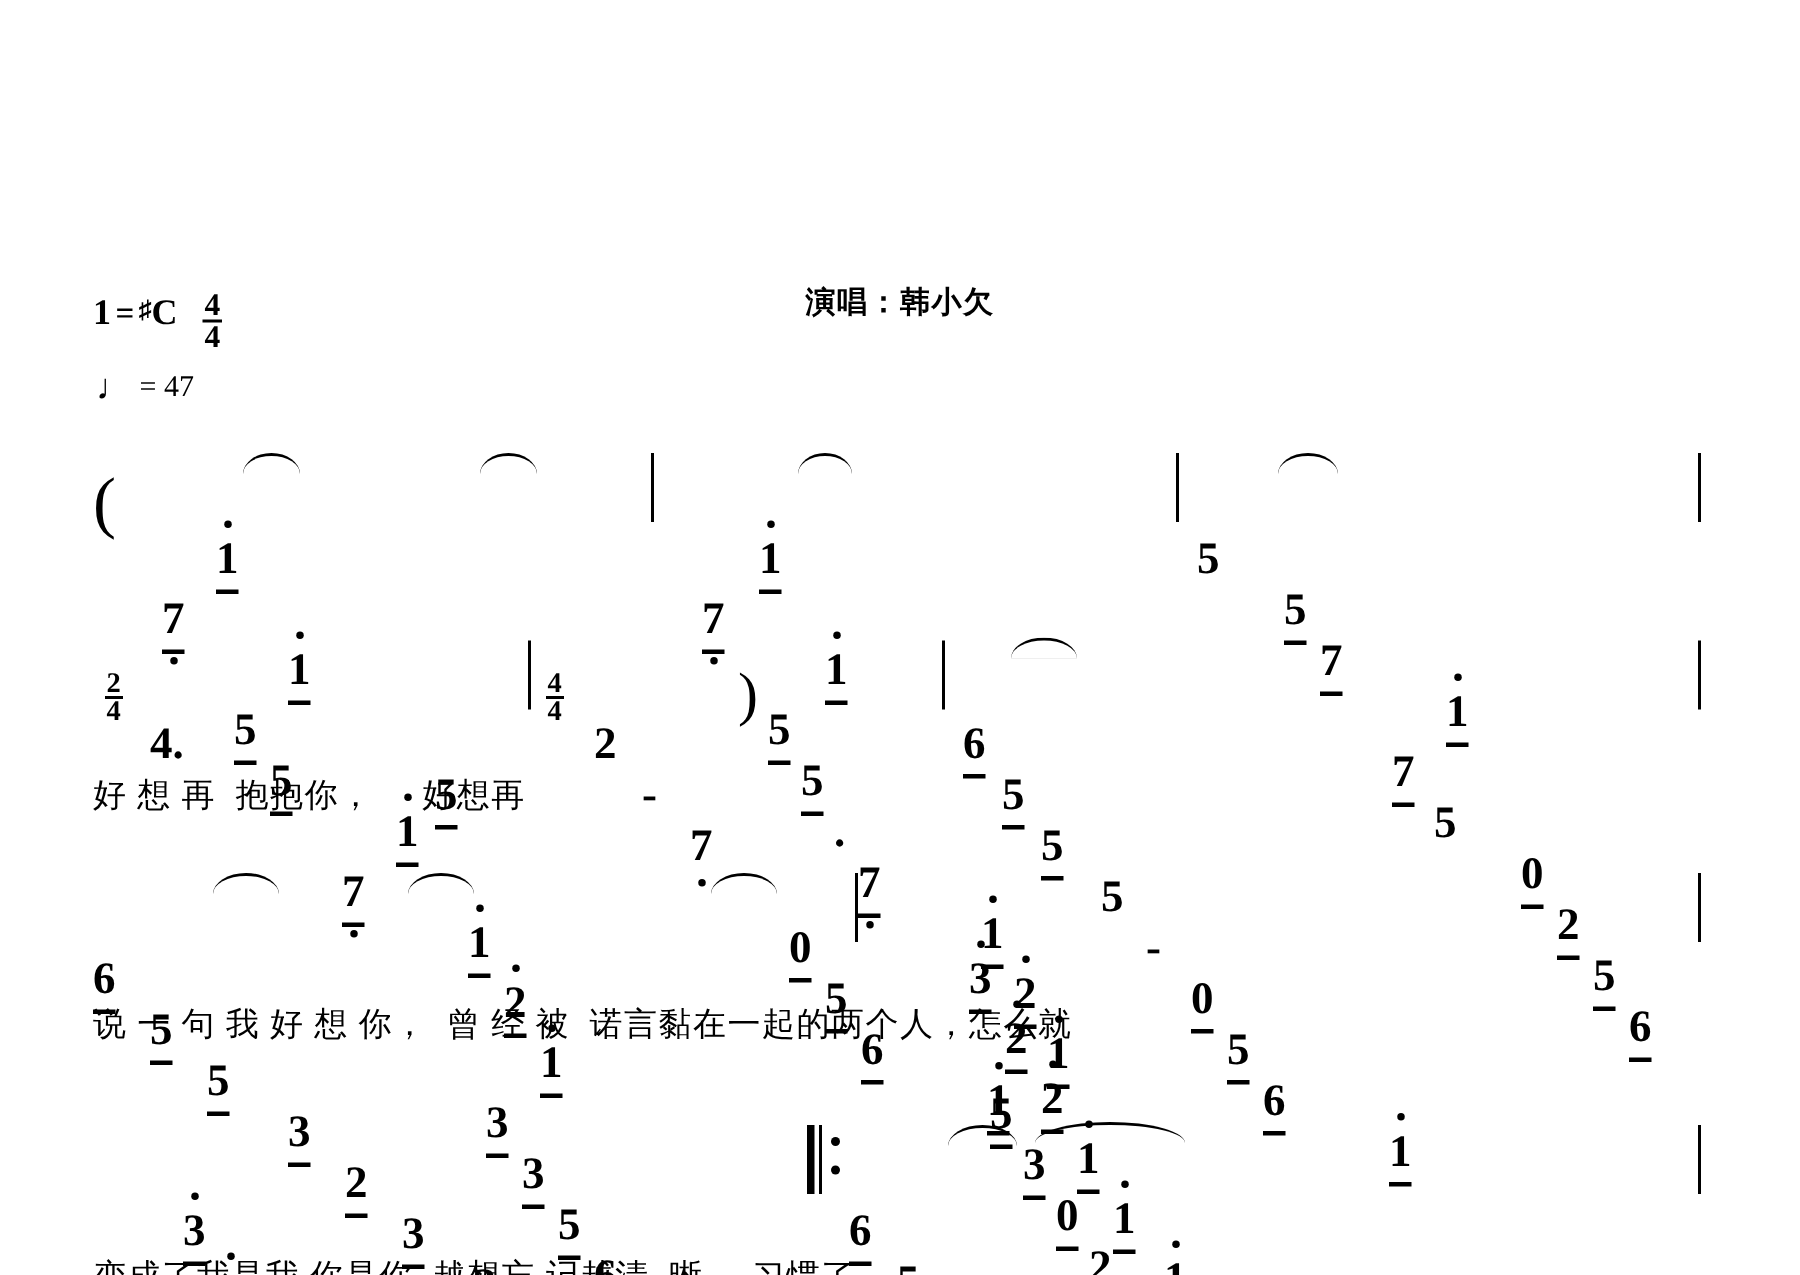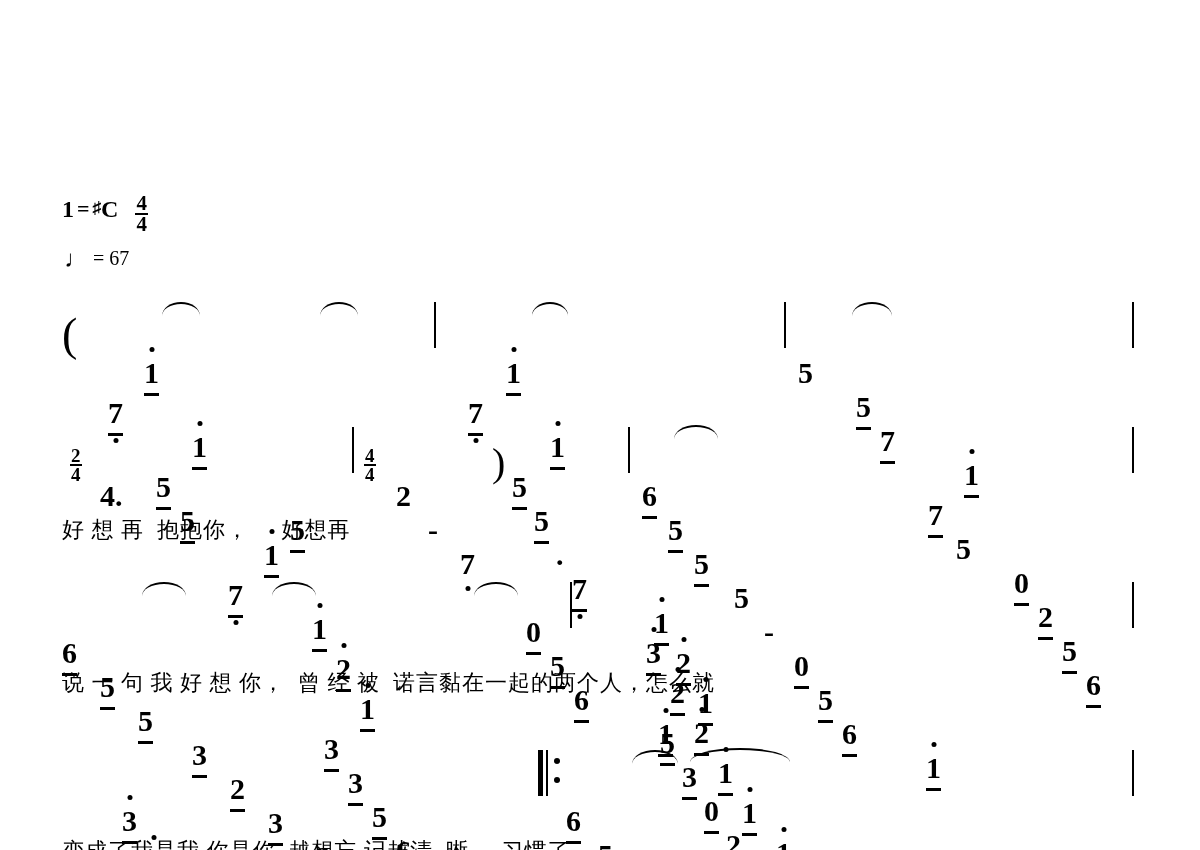--- a/index.html
+++ b/index.html
@@ -207,36 +207,37 @@
     font-weight: bold;
   }
   .meterinline .num { border-bottom: 2px solid #000; padding: 0 1px; }
 </style>
 </head>
 <body>
 
 <div class="sheet">
 
 
+  <div class="singer">演唱：韩小欠</div>
 
 
   <div class="keyblock">
     <div class="keyline">
       <span class="k1">1</span>
       <span>=</span>
       <span class="sharpc"><span class="sharp">♯</span><span>C</span></span>
       <span class="frac">
         <span class="num">4</span>
         <span class="den">4</span>
       </span>
     </div>
     <div class="tempo">
       <span class="notehead">♩</span>
       <span>=</span>
-      <span>67</span>
+      <span>47</span>
     </div>
   </div>
 
   <div class="system" style="top:300px;">
     <div class="staffline">
 
       <span class="paren" style="left:0px; top:12px;">(</span>
 
       <div class="notes" style="left:22px; top:22px;">
         <span class="ng beam1 dotabove" style="left:0px;">1</span>

